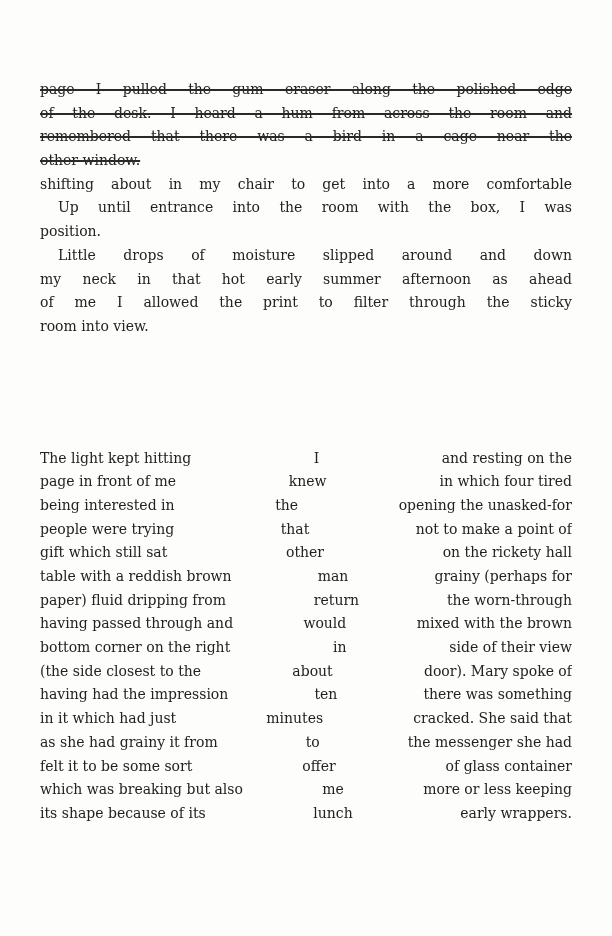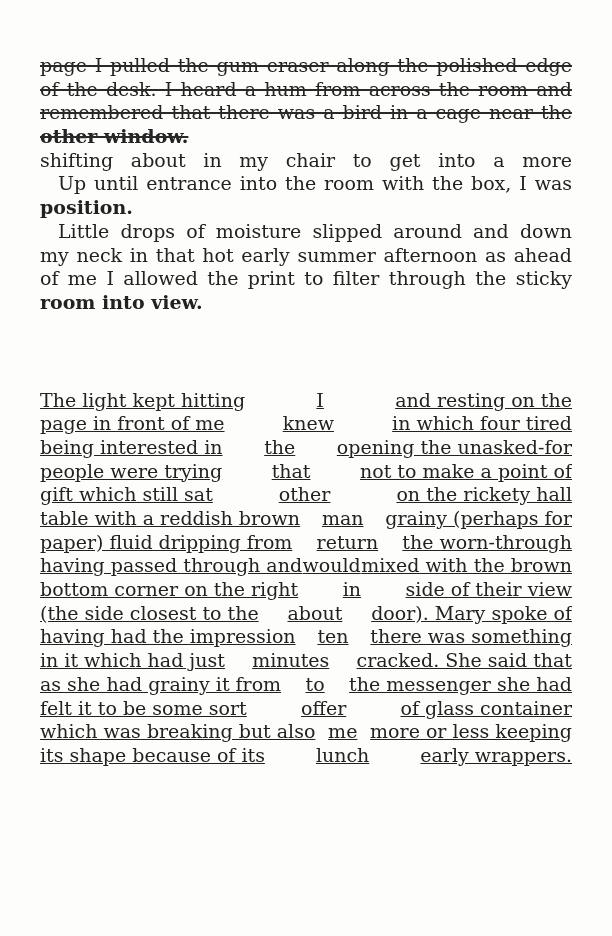--- a/index.html
+++ b/index.html
@@ -12,50 +12,48 @@
     height: 936px;
     overflow: hidden;
     font-family: "DejaVu Serif", serif;
     color: #222222;
     background: #fdfdfc;
   }
   .page {
     box-sizing: border-box;
     width: 612px;
     height: 888px;
-    padding: 54px 40px 0 40px;
-    font-size: 19px;
+    padding: 78px 40px 0 40px;
+    font-size: 14px;
     line-height: 23.7px;
     -webkit-font-smoothing: antialiased;
   }
   
   .line {
     text-align: justify;
     text-align-last: justify;
     white-space: normal;
     height: 23.7px;
     overflow: hidden;
   }
   .line.last {
     text-align: left;
     text-align-last: left;
-    font-weight: bold;
   }
   .indent {
     text-indent: 18px;
   }
   .struck .line {
     text-decoration: line-through;
     text-decoration-thickness: 2px;
     text-decoration-color: #2a2a2a;
   }
   
   .columns {
-    margin-top: 74px;
-    text-decoration: underline;
+    margin-top: 108px;
   }
   .row {
     display: flex;
     justify-content: space-between;
     align-items: baseline;
     height: 23.7px;
     overflow: hidden;
   }
   .row .cl { text-align: left;   white-space: nowrap; }
   .row .cm { text-align: center; white-space: nowrap; }

